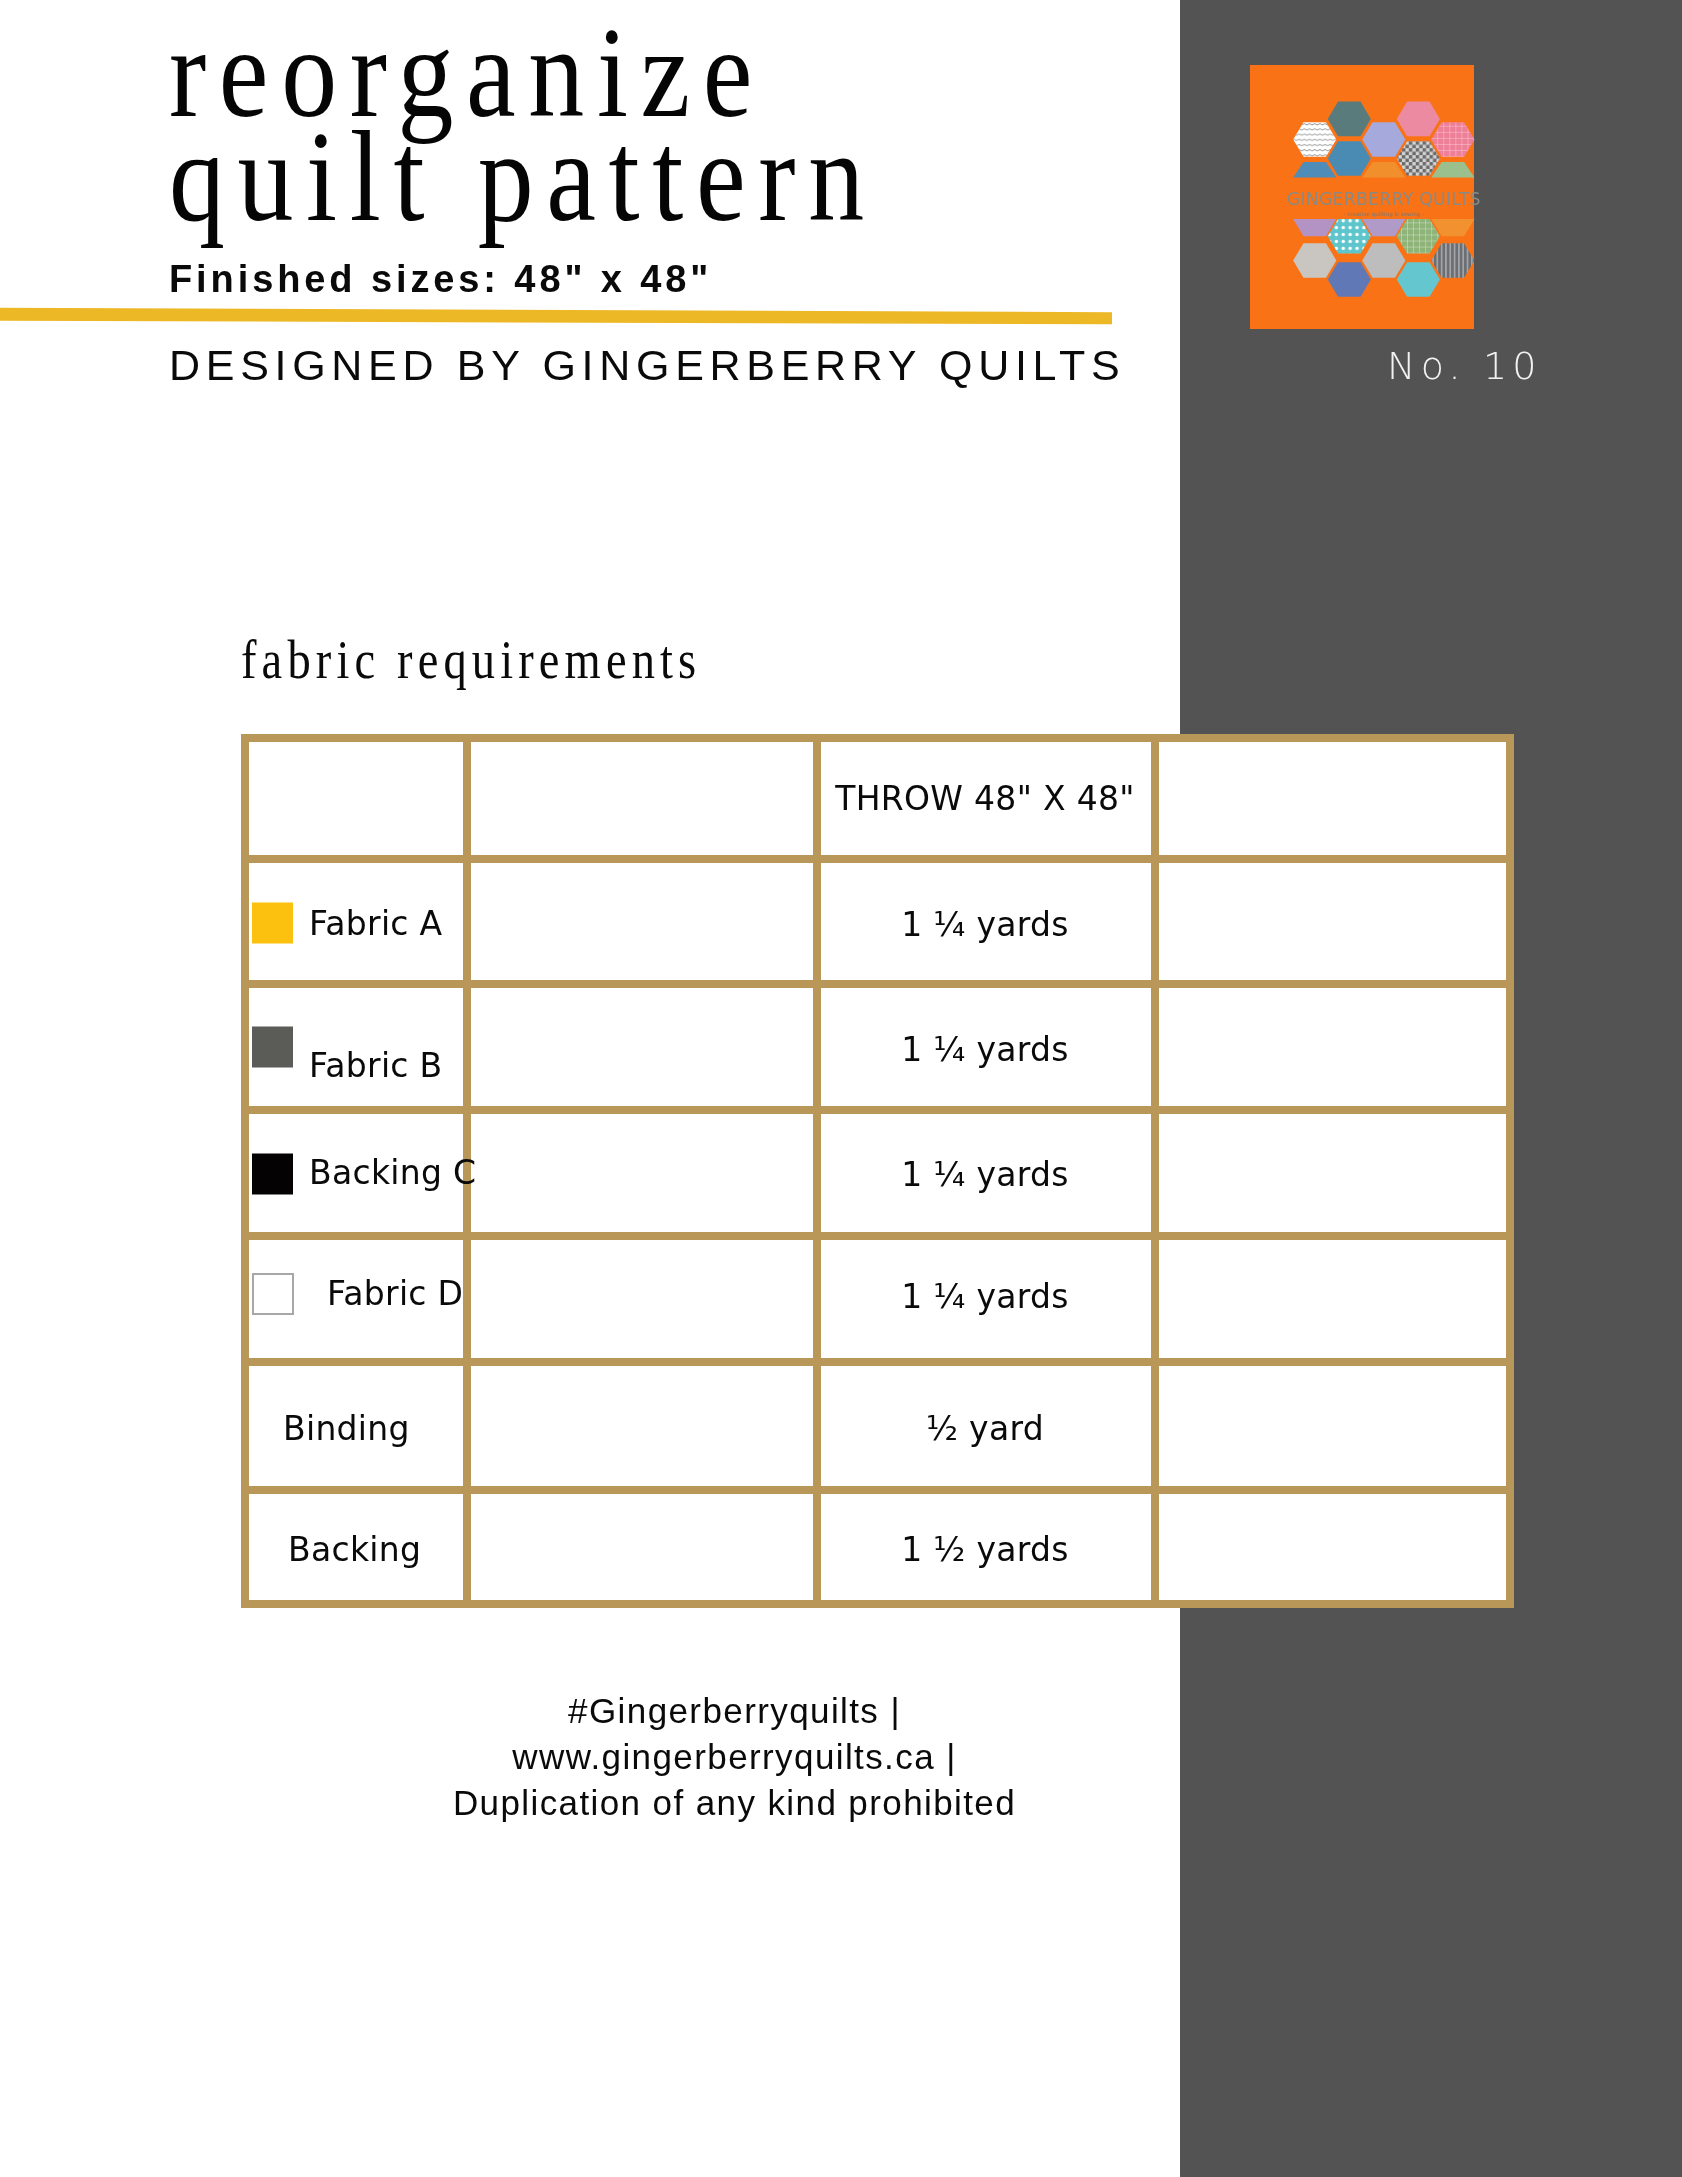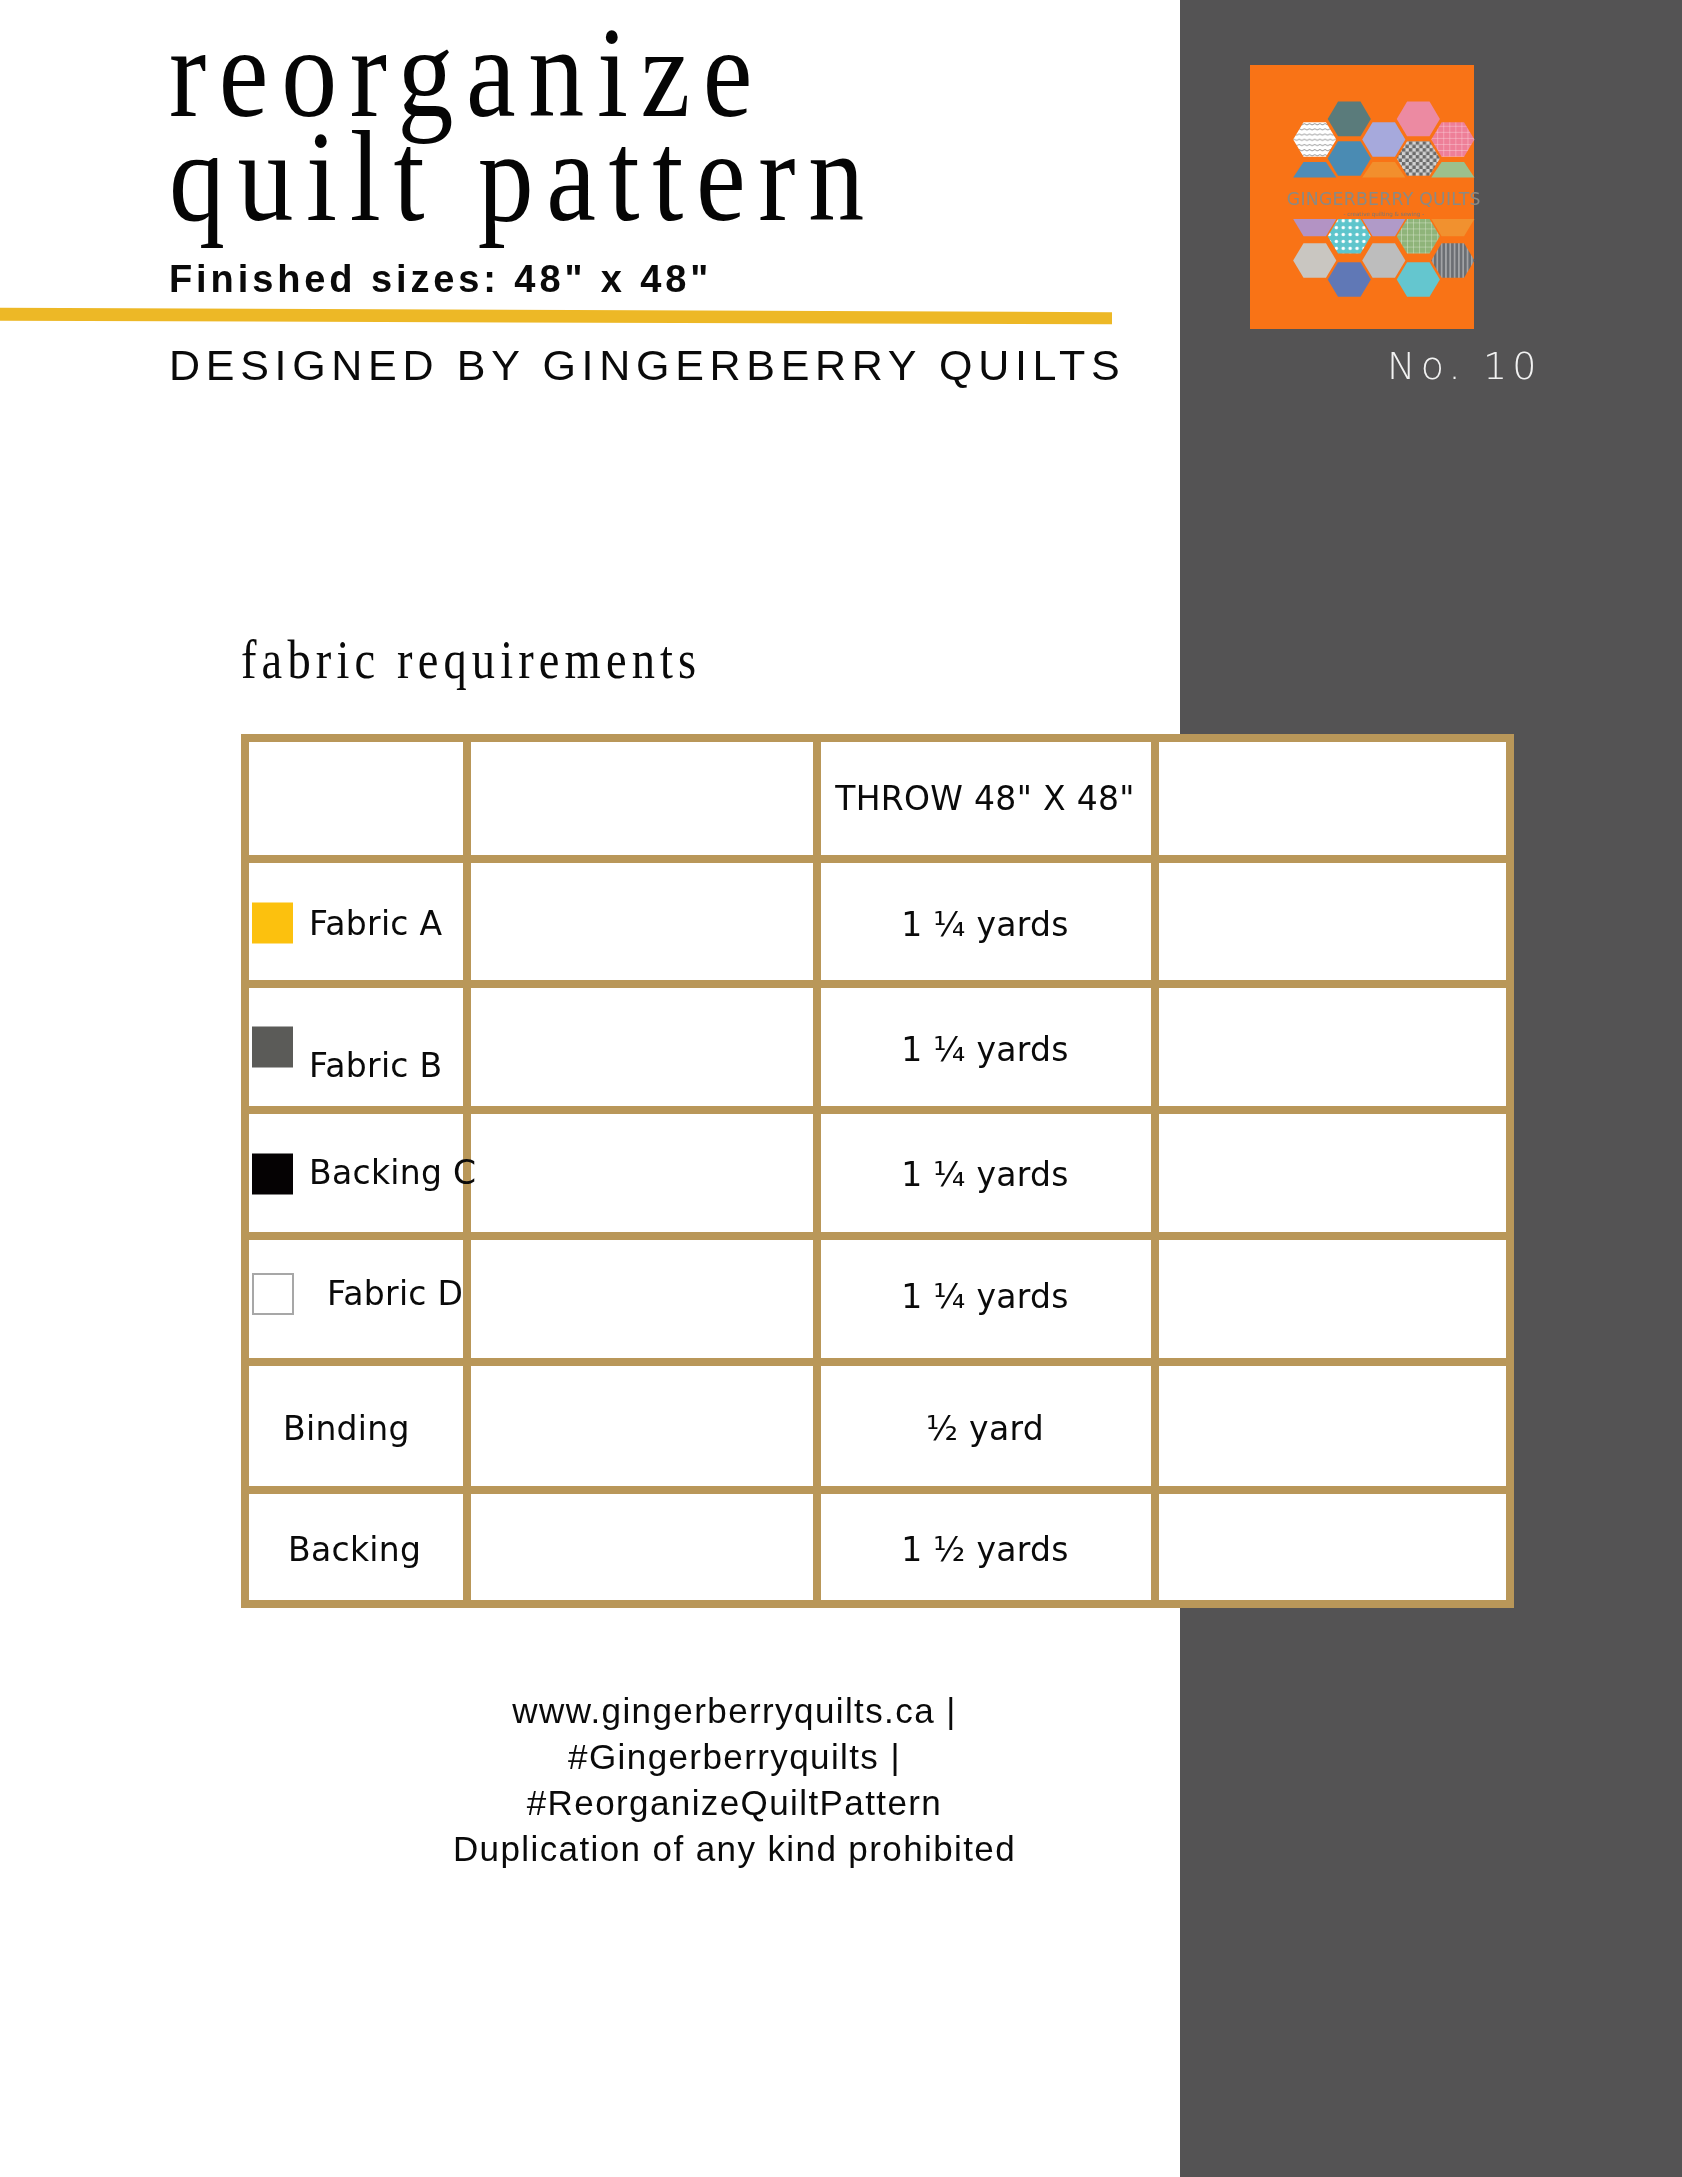--- a/index.html
+++ b/index.html
@@ -153,18 +153,17 @@
     <div class="cell-text" style="left:579px;width:330px;text-align:center;top:694px;">½ yard</div>
   </div>
 
   <div>
     <div class="cell-text" style="left:47px;top:815px;">Backing</div>
     <div class="cell-text" style="left:579px;width:330px;text-align:center;top:815px;">1 ½ yards</div>
   </div>
 </div>
 
 <div id="footer" class="abs">
+  <div>#Gingerberryquilts |</div>
   <div>www.gingerberryquilts.ca |</div>
-  <div>#Gingerberryquilts |</div>
-  <div>#ReorganizeQuiltPattern</div>
   <div>Duplication of any kind prohibited</div>
 </div>
 
 
 </body></html>

